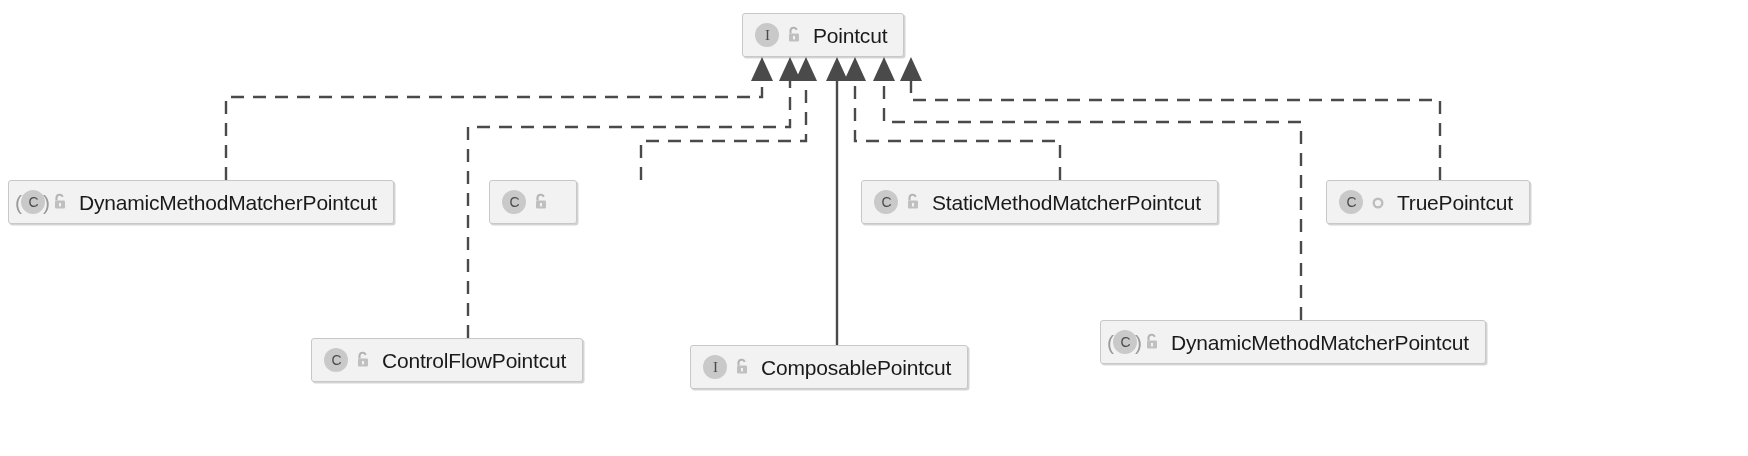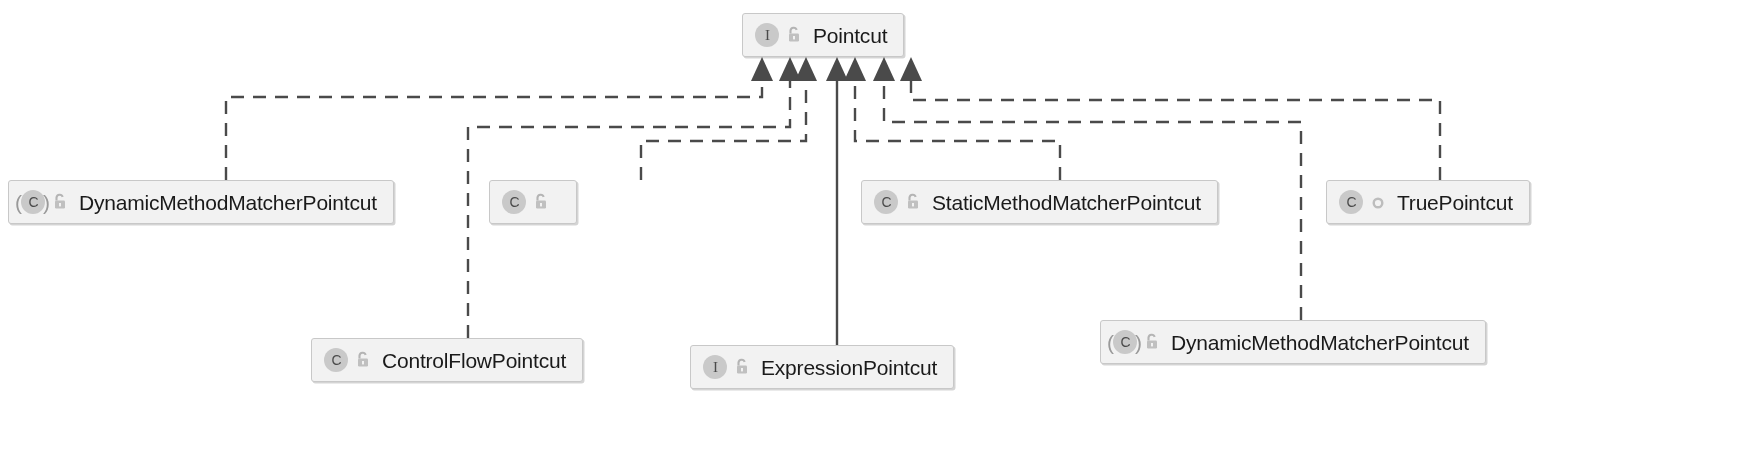--- a/index.html
+++ b/index.html
@@ -261,21 +261,21 @@
       <span class="disc"></span>
       <span class="glyph">I</span>
     </span>
     <span class="vis-icon">
       <svg width="22" height="24" viewBox="0 0 22 24">
         <path d="M7.5 10.5 V7.5 a3.2 3.2 0 0 1 6.2 -0.6" fill="none" stroke="#b4b4b4" stroke-width="2.1"></path>
         <rect x="6" y="10.5" width="10" height="8" rx="1.3" fill="#c0c0c0"></rect>
         <rect x="10" y="13" width="2" height="3.4" fill="#f2f2f2"></rect>
       </svg>
     </span>
-    <span class="label">ExpressionPointcut</span>
+    <span class="label">ComposablePointcut</span>
   </div>
 
   <div class="node" id="node-static">
     <span class="type-icon abstract">
       <span class="paren-l">(</span>
       <span class="disc"></span>
       <span class="glyph cls">C</span>
       <span class="paren-r">)</span>
     </span>
     <span class="vis-icon">

